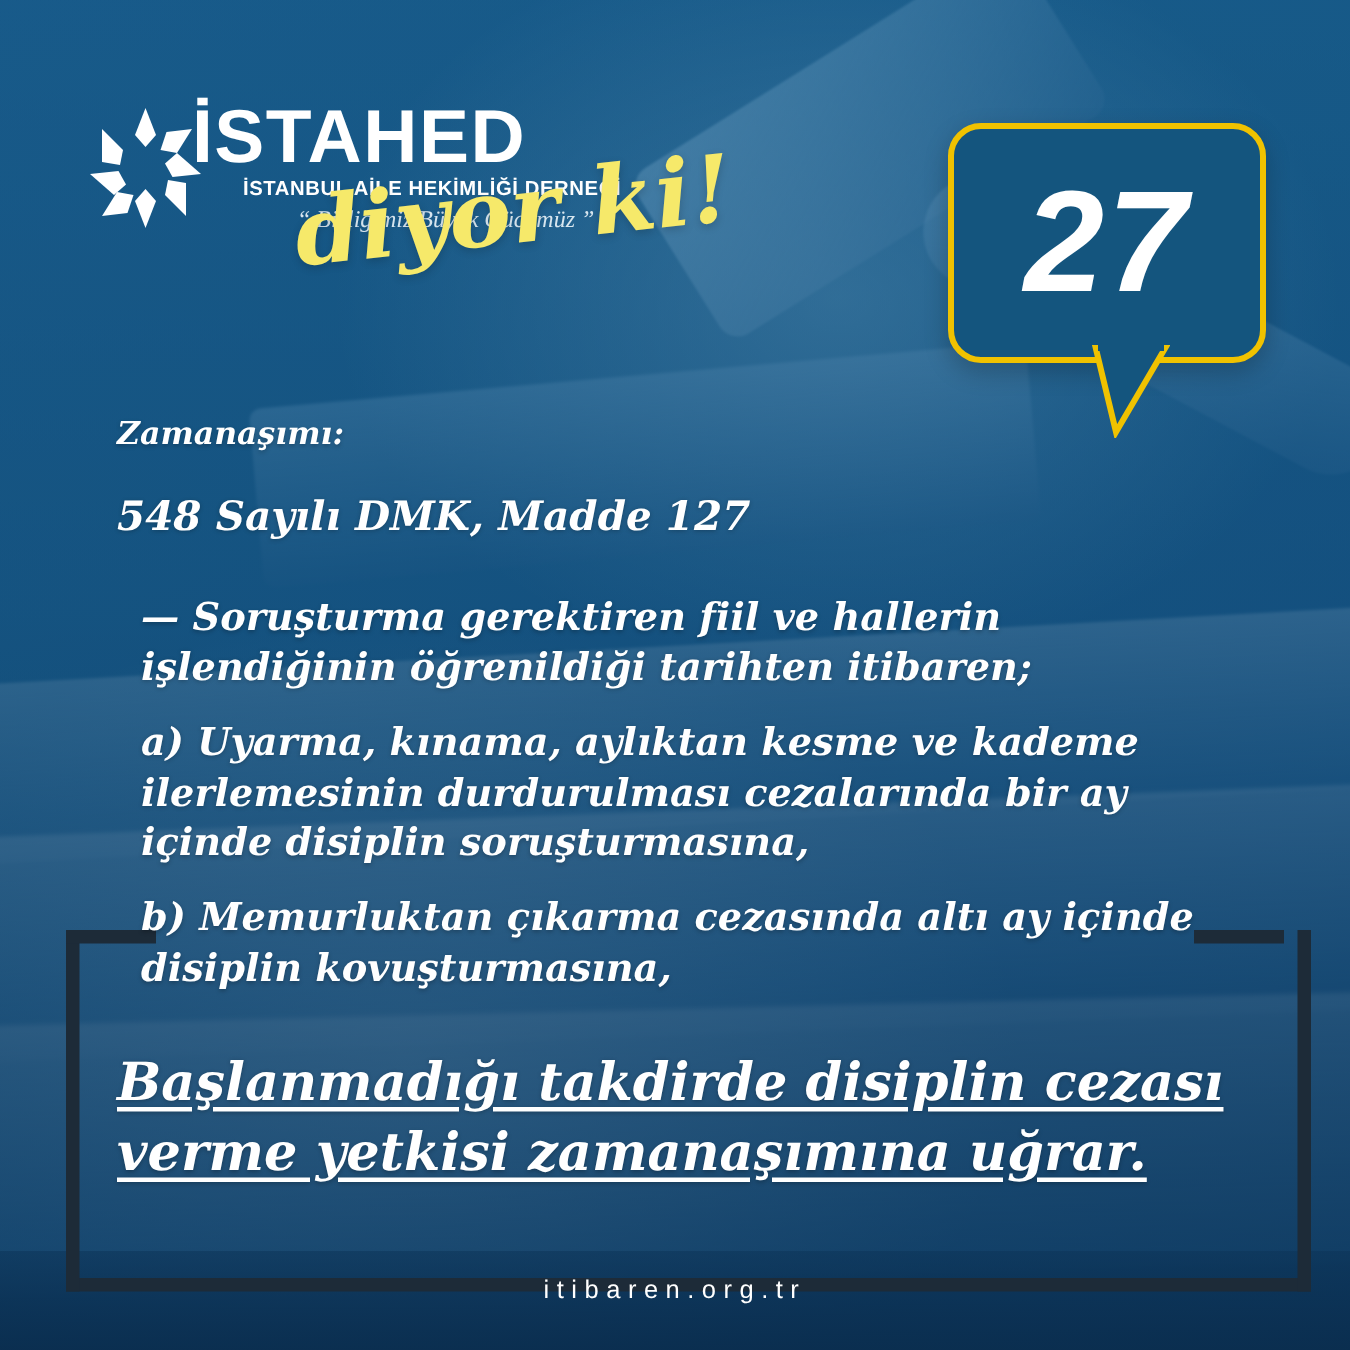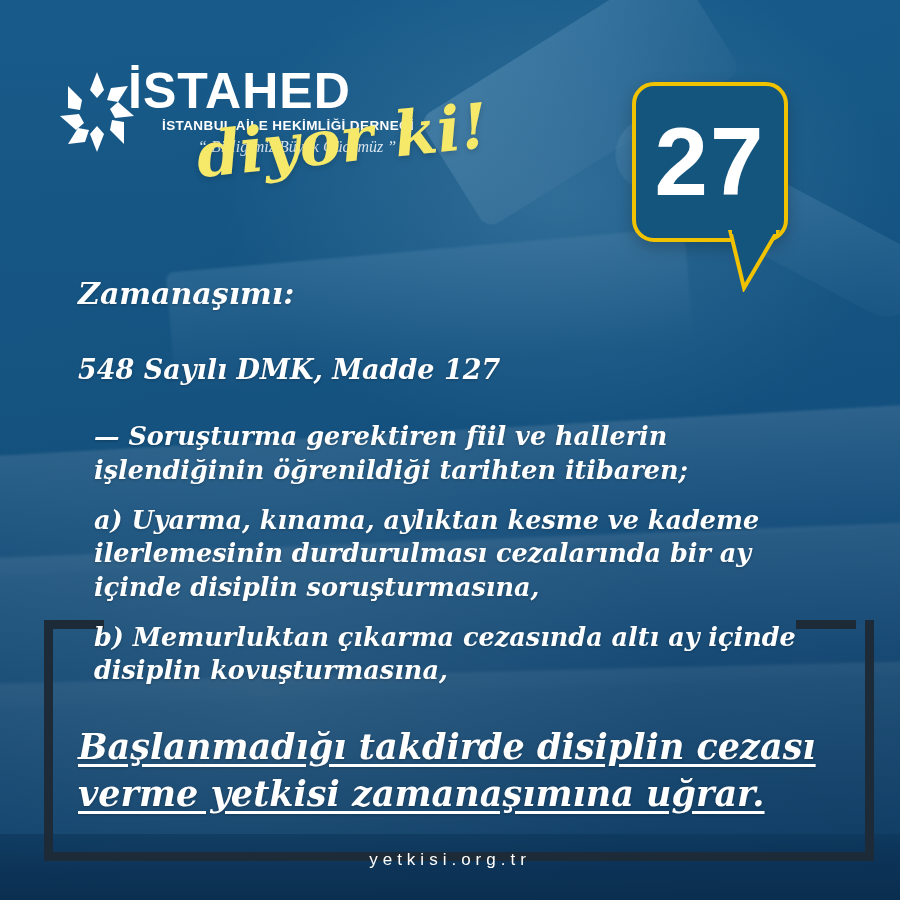--- a/index.html
+++ b/index.html
@@ -144,21 +144,21 @@
     color: #f6e96a;
     transform: rotate(-6deg);
     white-space: nowrap;
     text-shadow: 0 2px 6px rgba(0,0,0,0.18);
   }
 
   
   .bubble {
     position: absolute;
     left: 632px; top: 82px;
-    width: 156px; height: 160px;
+    width: 212px; height: 160px; font-style: italic;
   }
   .bubble-box {
     position: absolute;
     inset: 0;
     background: #14557e;
     border: 4px solid #f0c200;
     border-radius: 22px;
     box-shadow: 0 6px 16px rgba(0,0,0,0.22);
   }
   .bubble-tail {
@@ -207,23 +207,23 @@
     position: absolute;
     left: 78px; top: 276px;
     width: 740px;
     color: #ffffff;
     font-family: "DejaVu Serif", serif;
     font-style: italic;
     font-weight: bold;
     text-shadow: 0 1px 3px rgba(0,0,0,0.25);
   }
   .heading {
-    font-size: 30px;
+    font-size: 21px;
     line-height: 1.2;
-    margin-bottom: 42px;
+    margin-bottom: 28px;
   }
   .lawref {
     font-size: 27px;
     line-height: 1.2;
     margin-bottom: 34px;
   }
   .para {
     font-size: 25.5px;
     line-height: 1.32;
     margin: 16px;
@@ -307,15 +307,15 @@
     <div class="heading">Zamanaşımı:</div>
     <div class="lawref">548 Sayılı DMK, Madde 127</div>
     <div class="para-block">
       <p class="para">— Soruşturma gerektiren fiil ve hallerin işlendiğinin öğrenildiği tarihten itibaren;</p>
       <p class="para">a) Uyarma, kınama, aylıktan kesme ve kademe ilerlemesinin durdurulması cezalarında bir ay içinde disiplin soruşturmasına,</p>
       <p class="para">b) Memurluktan çıkarma cezasında altı ay içinde disiplin kovuşturmasına,</p>
     </div>
     <div class="closing">Başlanmadığı takdirde disiplin cezası verme yetkisi zamanaşımına uğrar.</div>
   </div>
 
-  <div class="footer">yetkisi.org.tr</div>
+  <div class="footer">itibaren.org.tr</div>
 
 </div>
 
 </body></html>

